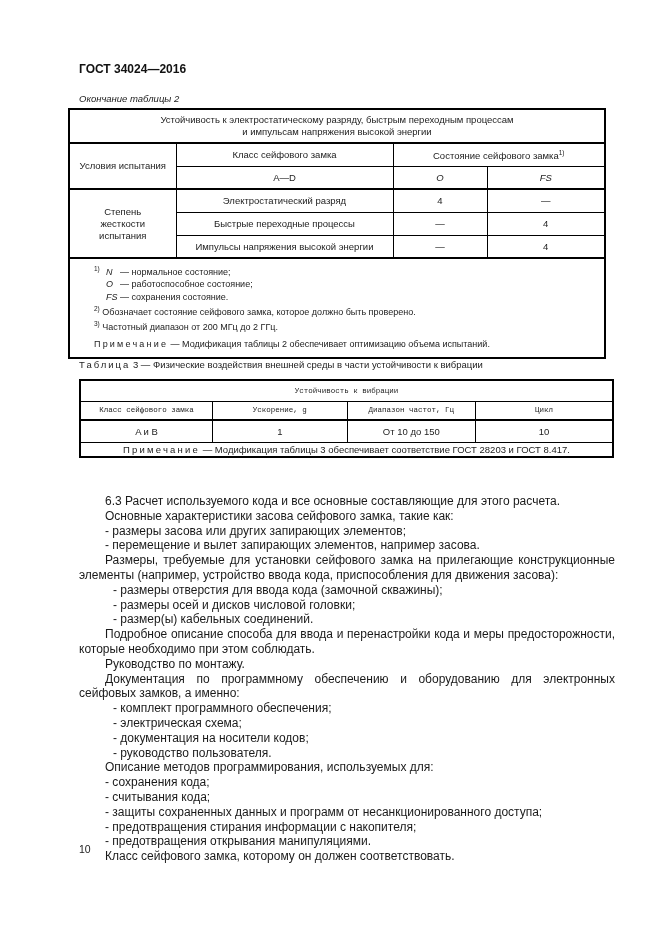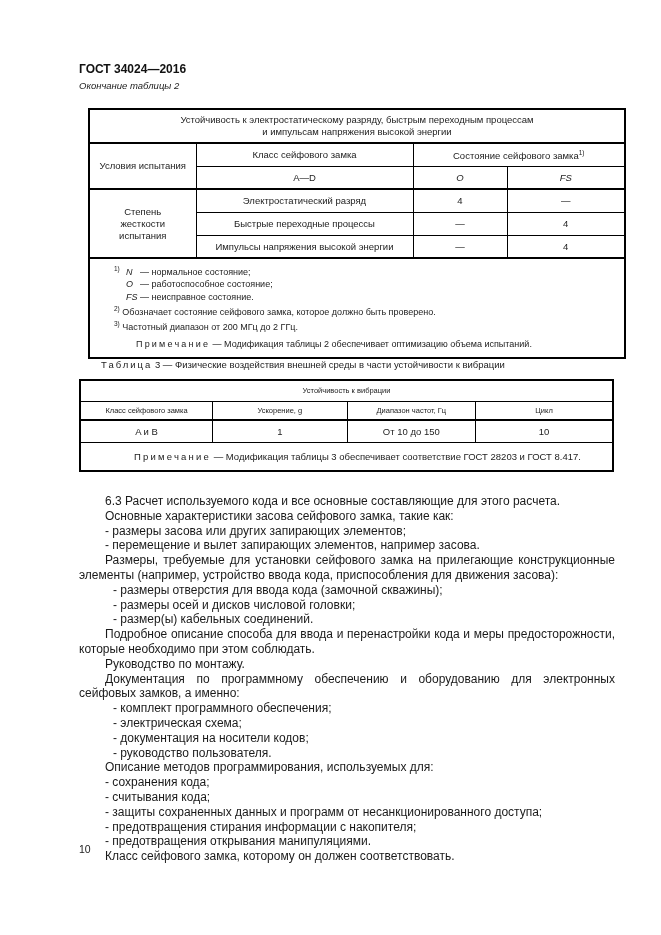--- a/index.html
+++ b/index.html
@@ -1,42 +1,42 @@
 <!DOCTYPE html>
 <html><head>
 <meta charset="utf-8">
 <style>
   html, body { margin: 0; padding: 0; background: #ffffff; }
   body { width: 661px; height: 935px; position: relative; overflow: hidden;
          font-family: "Liberation Sans", sans-serif; color: #1a1a1a; }
   .abs { position: absolute; }
   .hdr { left: 79px; top: 62px; font-size: 12px; font-weight: bold; color: #111; }
-  .cont { left: 79px; top: 80px; font-size: 9.5px; font-style: italic; color: #222; }
+  .cont { left: 79px; top: 93px; font-size: 9.5px; font-style: italic; color: #222; }
 
   table { border-collapse: collapse; position: absolute; }
   td { text-align: center; vertical-align: middle; padding: 0; font-size: 9.5px; color: #222; }
 
   
-  .t2 { left: 88px; top: 108px; width: 538px; border: 2px solid #000; }
+  .t2 { left: 68px; top: 108px; width: 538px; border: 2px solid #000; }
   .t2 td { border: 1px solid #000; }
   .t2 .thick-top td { border-top: 2px solid #000; }
   .t2 .notes { text-align: left; padding: 4px 0 6px 36px; line-height: 12.3px; font-size: 9px; }
   .sup { font-size: 6.5px; vertical-align: super; }
   .fn-mark { display: inline-block; width: 12px; font-size: 6.5px; vertical-align: super; margin-left: -12px; }
   .sym { display: inline-block; width: 14px; font-style: italic; }
-  .spaced { letter-spacing: 2.2px; margin-left: 22px; }
+  .spaced { letter-spacing: 2.2px; }
   .note-line { margin-top: 5px; }
 
   
   .cap3 { left: 79px; top: 359px; font-size: 9.5px; color: #222; }
 
   
   .t3 { left: 79px; top: 379px; width: 535px; border: 2px solid #000; }
   .t3 td { border: 1px solid #000; }
-  .t3 .small td { font-size: 7.5px; }
+  .t3 .small td { font-size: 7.5px; font-family: Liberation Mono, monospace; }
   .t3 .thick-top td { border-top: 2px solid #000; }
 
   
   .body { left: 79px; top: 494px; width: 536px; font-size: 12px; line-height: 14.8px; color: #1a1a1a; }
   .p { margin: 0; text-align: justify; }
   .ind { text-indent: 26px; }
   .b1 { padding-left: 26px; }
   .b2 { padding-left: 34px; }
   .b3 { padding-left: 26px; }
   .pnum { left: 79px; top: 843px; font-size: 10.5px; color: #222; }
@@ -95,21 +95,21 @@
   </tr>
   <tr class="thick-top">
     <td colspan="4" class="notes" style="height:80px">
       <div>
         <span class="fn-mark">1)</span><span class="sym">N</span><span>— нормальное состояние;</span>
       </div>
       <div>
         <span class="sym">O</span><span>— работоспособное состояние;</span>
       </div>
       <div>
-        <span class="sym">FS</span><span>— неисправное состояние.</span>
+        <span class="sym">FS</span><span>— сохранения состояние.</span>
       </div>
       <div style="margin-left:-12px">
         <span class="sup">2)</span>
         <span>Обозначает состояние сейфового замка, которое должно быть проверено.</span>
       </div>
       <div style="margin-left:-12px">
         <span class="sup">3)</span>
         <span>Частотный диапазон от 200 МГц до 2 ГГц.</span>
       </div>
       <div class="note-line" style="margin-left:-12px">
@@ -140,21 +140,21 @@
     <td>Ускорение, g</td>
     <td>Диапазон частот, Гц</td>
     <td>Цикл</td>
   </tr>
   <tr style="height:22px" class="thick-top">
     <td>A и B</td>
     <td>1</td>
     <td>От 10 до 150</td>
     <td>10</td>
   </tr>
-  <tr style="height:29px">
+  <tr style="height:15px">
     <td colspan="4">
       <span class="spaced">Примечание</span><span> — Модификация таблицы 3 обеспечивает соответствие ГОСТ 28203 и ГОСТ 8.417.</span>
     </td>
   </tr>
 </tbody>
   </table>
 
 <div class="abs body">
   <p class="p ind">6.3 Расчет используемого кода и все основные составляющие для этого расчета.</p>
   <p class="p ind">Основные характеристики засова сейфового замка, такие как:</p>

